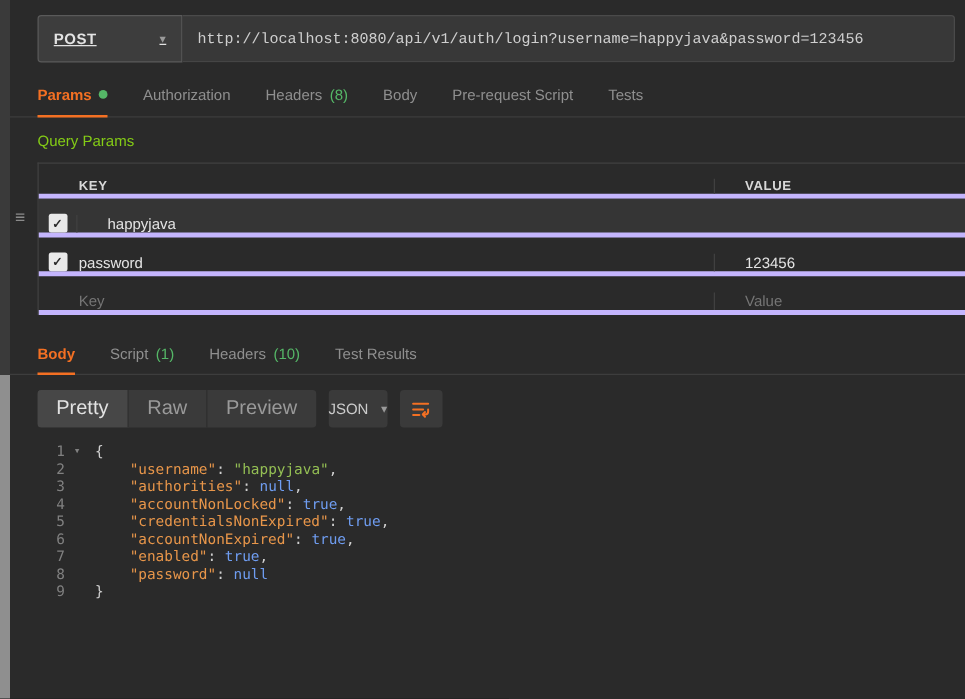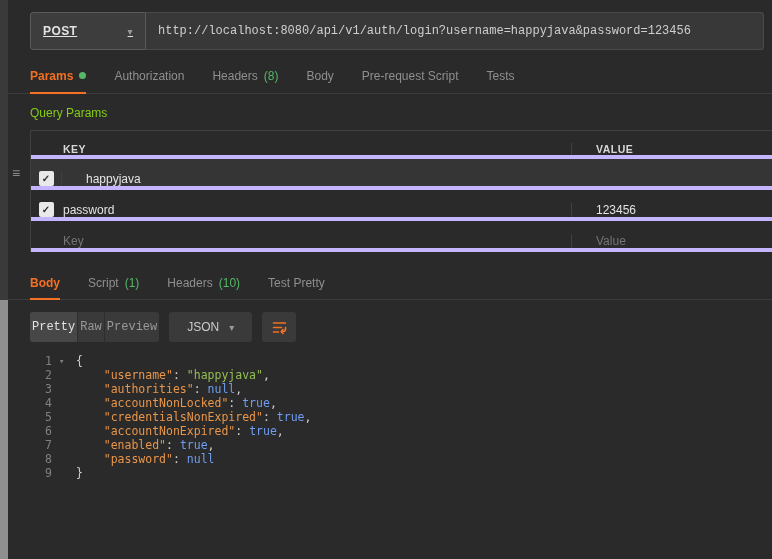--- a/index.html
+++ b/index.html
@@ -44,25 +44,25 @@
   .cell-key { width:510px; flex:none; display:flex; align-items:center; padding-left:2px; }
   .cell-value { flex:1; min-width:0; border-left:1px solid #404040; display:flex; align-items:center; padding-left:24px; }
   .ph { color:#757575; }
   .checkbox { width:15px; height:15px; background:#e9e9e9; border-radius:2px; color:#2a2a2a; font-size:10px; font-weight:bold;
     display:flex; align-items:center; justify-content:center; cursor:pointer; }
   .drag { position:absolute; left:-19px; top:0; bottom:0; display:flex; align-items:center; color:#8a8a8a; font-size:14px; cursor:grab; }
 
   
   .resp-toolbar { display:flex; gap:10px; margin:12px 0 0 22px; height:30px; align-items:center; }
   .segmented { display:flex; background:#3a3a3a; border-radius:3px; overflow:hidden; height:30px; }
-  .mode { border:none; background:transparent; color:#9a9a9a; font-size:12px; padding:0 2px; cursor:pointer;
-    font-family:Liberation Mono, monospace; border-right:1px solid #2e2e2e; }
+  .mode { border:none; background:transparent; color:#9a9a9a; font-size:16px; padding:0 15px; cursor:pointer;
+    font-family:Liberation Sans, sans-serif; border-right:1px solid #2e2e2e; }
   .mode:last-child { border-right:none; }
   .mode.active { background:#474747; color:#e2e2e2; }
-  .json-dd { background:#3a3a3a; border-radius:3px; height:30px; display:flex; align-items:center; gap:10px; padding:0 18px;
+  .json-dd { background:#3a3a3a; border-radius:3px; height:30px; display:flex; align-items:center; gap:10px; padding:0 0;
     color:#cccccc; font-size:12px; cursor:pointer; }
   .json-dd .chev { color:#9a9a9a; font-size:10px; }
   .icon-btn { width:34px; height:30px; background:#3a3a3a; border:none; border-radius:3px; display:flex; align-items:center;
     justify-content:center; cursor:pointer; }
 
   
   .code-area { margin-top:10px; padding-top:2px; font-family:"DejaVu Sans Mono", monospace; font-size:11.5px; line-height:14px; color:#d0d0d0; }
   .code-line { display:flex; white-space:pre; }
   .ln { width:48px; flex:none; text-align:right; padding-right:4px; color:#808080; }
   .fold { width:20px; flex:none; padding-left:3px; color:#808080; font-size:9px; }
@@ -157,21 +157,21 @@
       </div>
       <div class="tab">
         <span>Script</span>
         <span class="count">(1)</span>
       </div>
       <div class="tab">
         <span>Headers</span>
         <span class="count">(10)</span>
       </div>
       <div class="tab">
-        <span>Test Pretty</span>
+        <span>Test Results</span>
       </div>
     </div>
 
     <div class="resp-toolbar">
       <div class="segmented">
         <button class="mode active">Pretty</button>
         <button class="mode">Raw</button>
         <button class="mode">Preview</button>
       </div>
       <div class="json-dd">

